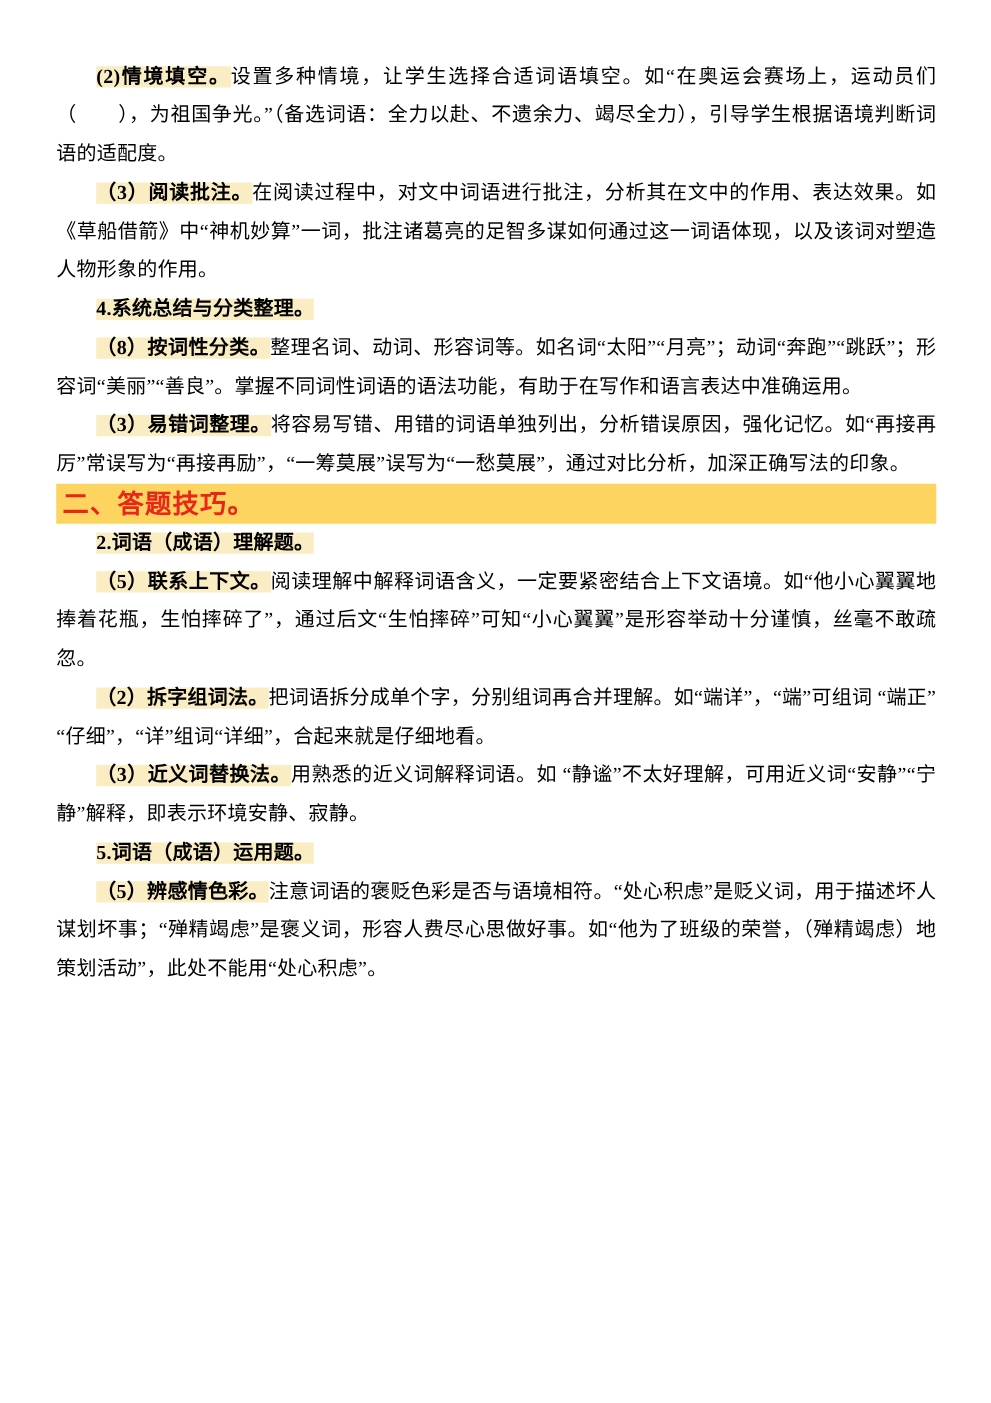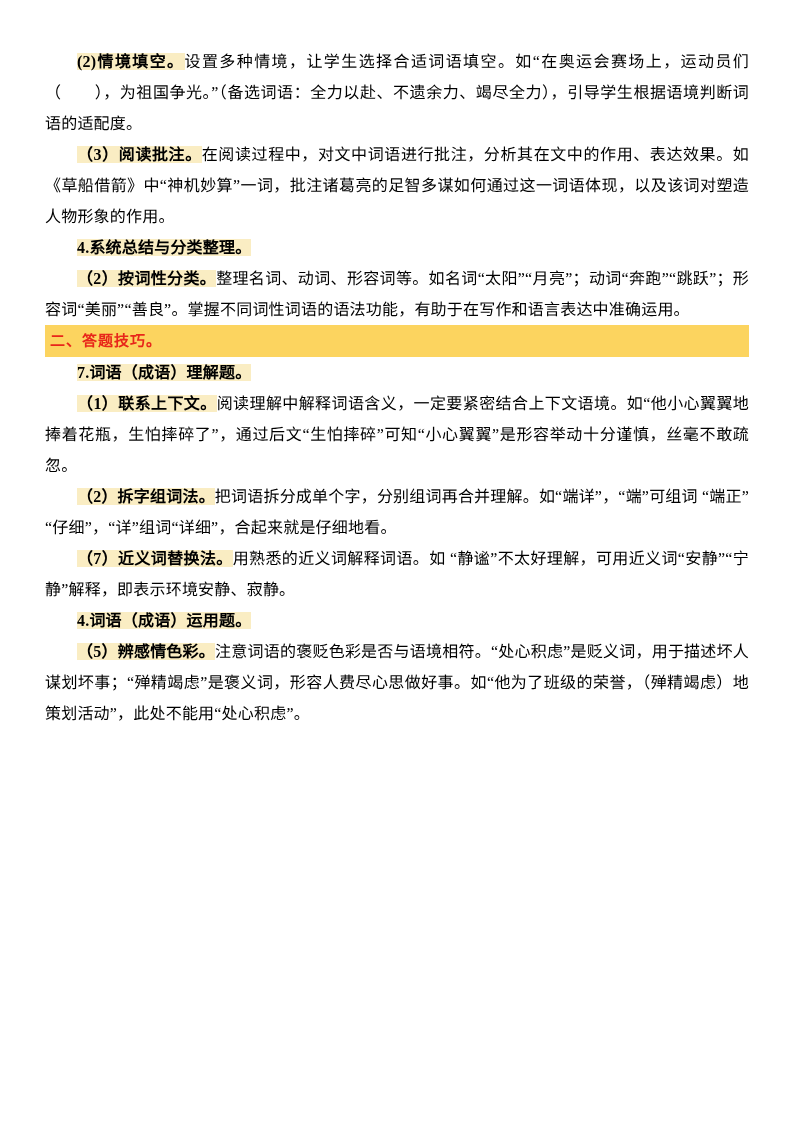--- a/index.html
+++ b/index.html
@@ -36,33 +36,34 @@
   }
   .banner {
     background: var(--banner, #FCD45F);
     height: 32px;
     line-height: 32px;
     margin: 0;
   }
   .banner-text {
     color: var(--banner-text, #E8261A);
     font-weight: bold;
-    font-size: 15px;
+    font-size: 21px;
     padding-left: 5px;
     letter-spacing: 1px;
   }
 </style>
 </head>
 <body>
 
 <div class="page" id="doc">
     <p class="para"><span class="hl bold">(2)情境填空。</span><span>设置多种情境，让学生选择合适词语填空。如“在奥运会赛场上，运动员们（　　），为祖国争光。”（备选词语：全力以赴、不遗余力、竭尽全力），引导学生根据语境判断词语的适配度。</span></p>
     <p class="para"><span class="hl bold">（3）阅读批注。</span><span>在阅读过程中，对文中词语进行批注，分析其在文中的作用、表达效果。如《草船借箭》中“神机妙算”一词，批注诸葛亮的足智多谋如何通过这一词语体现，以及该词对塑造人物形象的作用。</span></p>
     <p class="para"><span class="hl bold">4.系统总结与分类整理。</span></p>
-    <p class="para"><span class="hl bold">（2）按词性分类。</span><span>整理名词、动词、形容词等。如名词“太阳”“月亮”；动词“奔跑”“跳跃”；形容词“美丽”“善良”。掌握不同词性词语的语法功能，有助于在写作和语言表达中准确运用。</span></p>
+    <p class="para"><span class="hl bold">（8）按词性分类。</span><span>整理名词、动词、形容词等。如名词“太阳”“月亮”；动词“奔跑”“跳跃”；形容词“美丽”“善良”。掌握不同词性词语的语法功能，有助于在写作和语言表达中准确运用。</span></p>
+    <p class="para"><span class="hl bold">（3）易错词整理。</span><span>将容易写错、用错的词语单独列出，分析错误原因，强化记忆。如“再接再厉”常误写为“再接再励”，“一筹莫展”误写为“一愁莫展”，通过对比分析，加深正确写法的印象。</span></p>
     <div class="banner"><span class="banner-text">二、答题技巧。</span></div>
-    <p class="para"><span class="hl bold">7.词语（成语）理解题。</span></p>
-    <p class="para"><span class="hl bold">（1）联系上下文。</span><span>阅读理解中解释词语含义，一定要紧密结合上下文语境。如“他小心翼翼地捧着花瓶，生怕摔碎了”，通过后文“生怕摔碎”可知“小心翼翼”是形容举动十分谨慎，丝毫不敢疏忽。</span></p>
+    <p class="para"><span class="hl bold">2.词语（成语）理解题。</span></p>
+    <p class="para"><span class="hl bold">（5）联系上下文。</span><span>阅读理解中解释词语含义，一定要紧密结合上下文语境。如“他小心翼翼地捧着花瓶，生怕摔碎了”，通过后文“生怕摔碎”可知“小心翼翼”是形容举动十分谨慎，丝毫不敢疏忽。</span></p>
     <p class="para"><span class="hl bold">（2）拆字组词法。</span><span>把词语拆分成单个字，分别组词再合并理解。如“端详”，“端”可组词 “端正”“仔细”，“详”组词“详细”，合起来就是仔细地看。</span></p>
-    <p class="para"><span class="hl bold">（7）近义词替换法。</span><span>用熟悉的近义词解释词语。如 “静谧”不太好理解，可用近义词“安静”“宁静”解释，即表示环境安静、寂静。</span></p>
-    <p class="para"><span class="hl bold">4.词语（成语）运用题。</span></p>
+    <p class="para"><span class="hl bold">（3）近义词替换法。</span><span>用熟悉的近义词解释词语。如 “静谧”不太好理解，可用近义词“安静”“宁静”解释，即表示环境安静、寂静。</span></p>
+    <p class="para"><span class="hl bold">5.词语（成语）运用题。</span></p>
     <p class="para"><span class="hl bold">（5）辨感情色彩。</span><span>注意词语的褒贬色彩是否与语境相符。“处心积虑”是贬义词，用于描述坏人谋划坏事；“殚精竭虑”是褒义词，形容人费尽心思做好事。如“他为了班级的荣誉，（殚精竭虑）地策划活动”，此处不能用“处心积虑”。</span></p>
   </div>
 
 </body></html>

